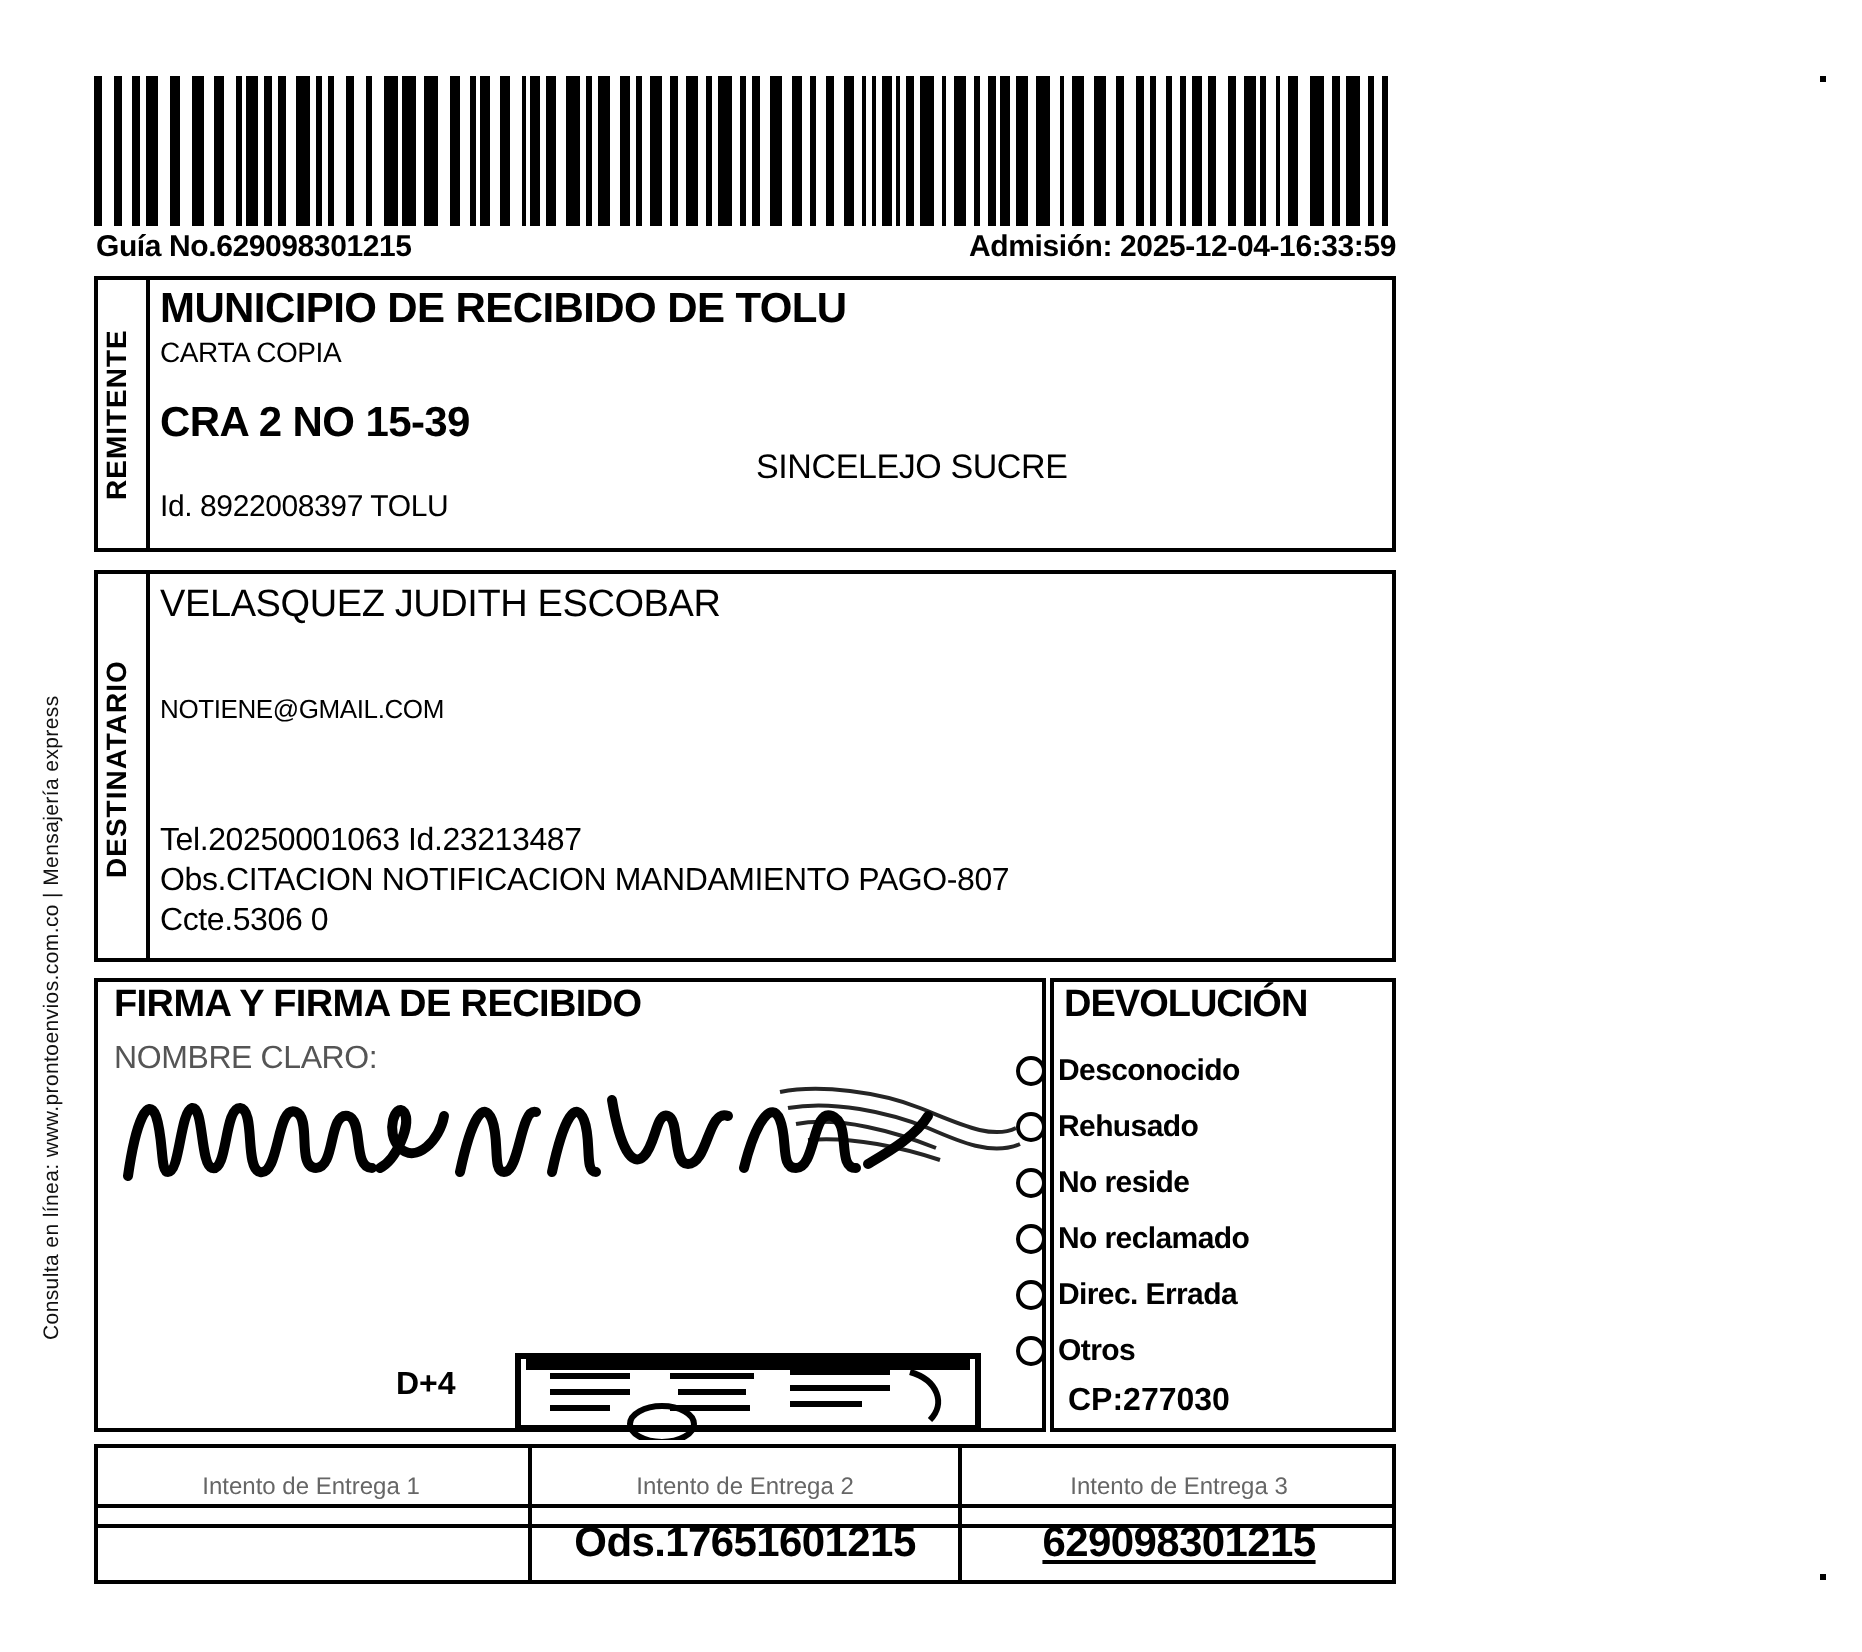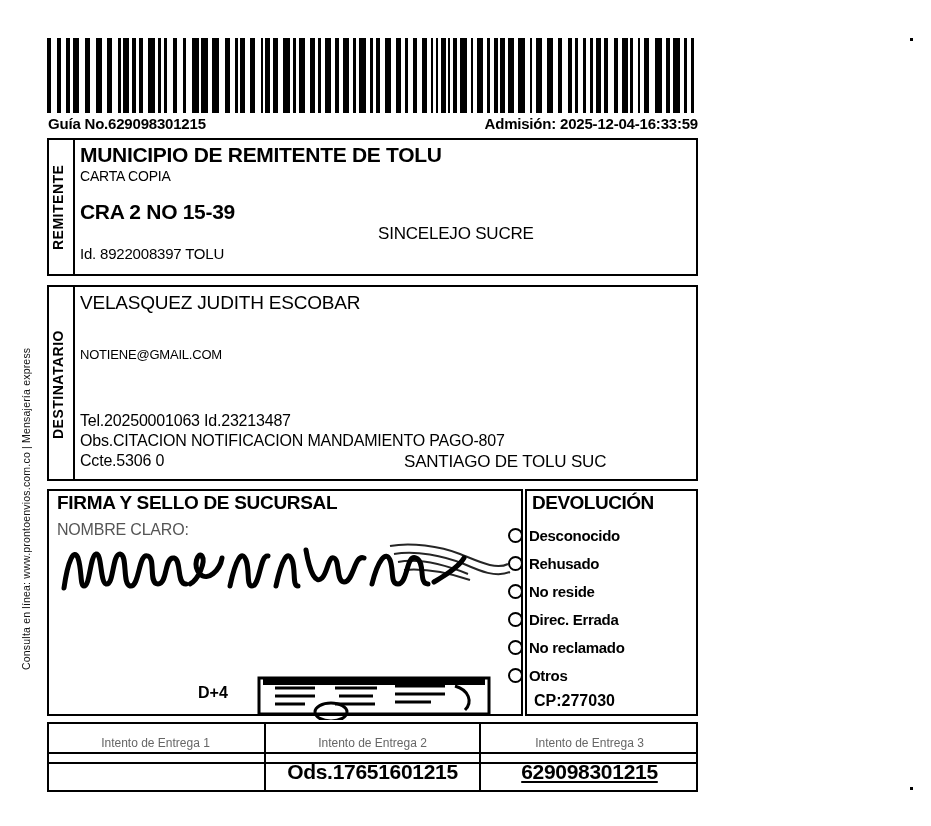--- a/index.html
+++ b/index.html
@@ -337,38 +337,37 @@
     </div>
 
   <div class="guide-line">
     <span>Guía No.629098301215</span>
     <span>Admisión: 2025-12-04-16:33:59</span>
   </div>
 
   <div class="box" id="remitente-box"></div>
   <div id="remitente-label-cell"></div>
   <div class="vlabel" id="remitente-vlabel">REMITENTE</div>
-  <div class="rem-name">MUNICIPIO DE REMITENTE DE TOLU</div>
+  <div class="rem-name">MUNICIPIO DE RECIBIDO DE TOLU</div>
   <div class="rem-sub">CARTA COPIA</div>
   <div class="rem-addr">CRA 2 NO 15-39</div>
   <div class="rem-city">SINCELEJO SUCRE</div>
   <div class="rem-id">Id. 8922008397 TOLU</div>
 
   <div class="box" id="dest-box"></div>
   <div id="dest-label-cell"></div>
   <div class="vlabel" id="dest-vlabel">DESTINATARIO</div>
   <div class="dest-name">VELASQUEZ JUDITH ESCOBAR</div>
   <div class="dest-mail">NOTIENE@GMAIL.COM</div>
   <div class="dest-tel">Tel.20250001063 Id.23213487</div>
   <div class="dest-obs">Obs.CITACION NOTIFICACION MANDAMIENTO PAGO-807</div>
   <div class="dest-ccte">Ccte.5306 0</div>
-  <div class="dest-city">SANTIAGO DE TOLU SUC</div>
 
   <div class="box" id="firma-box"></div>
-  <div class="firma-title">FIRMA Y SELLO DE SUCURSAL</div>
+  <div class="firma-title">FIRMA Y FIRMA DE RECIBIDO</div>
   <div class="firma-nombre">NOMBRE CLARO:</div>
   <div class="firma-dplus">D+4</div>
 
   <svg class="scribble" viewBox="0 0 455 55" preserveAspectRatio="none">
     <g stroke="#000" fill="none" stroke-width="5" stroke-linecap="round">
       <path d="M4,48 C8,20 14,8 18,18 C22,30 20,46 24,46 C30,46 30,16 36,14 C42,13 40,42 46,44 C54,46 52,14 60,14 C68,15 62,44 70,46 C80,48 78,12 88,16 C96,19 88,44 98,44 C108,44 104,16 114,18 C122,20 116,44 126,44"></path>
       <path d="M130,44 C138,40 146,22 142,16 C138,11 132,26 140,34 C148,42 160,30 162,18"></path>
       <path d="M170,46 C176,18 182,10 186,20 C190,30 186,46 192,46 C200,46 200,14 208,16"></path>
       <path d="M216,46 C222,18 228,10 232,20 C236,30 232,46 238,46"></path>
       <path d="M246,10 C250,34 256,44 262,38 C268,32 268,16 274,18 C280,20 276,42 284,42 C294,42 294,14 304,18"></path>
@@ -405,25 +404,25 @@
       <div class="devol-item">
         <span class="radio"></span>
         <span>Rehusado</span>
       </div>
       <div class="devol-item">
         <span class="radio"></span>
         <span>No reside</span>
       </div>
       <div class="devol-item">
         <span class="radio"></span>
+        <span>No reclamado</span>
+      </div>
+      <div class="devol-item">
+        <span class="radio"></span>
         <span>Direc. Errada</span>
-      </div>
-      <div class="devol-item">
-        <span class="radio"></span>
-        <span>No reclamado</span>
       </div>
       <div class="devol-item">
         <span class="radio"></span>
         <span>Otros</span>
       </div>
     </div>
   <div class="devol-cp">CP:277030</div>
 
   <div class="box" id="attempts-box"></div>
   <div class="att-cell" id="att1">Intento de Entrega 1</div>

